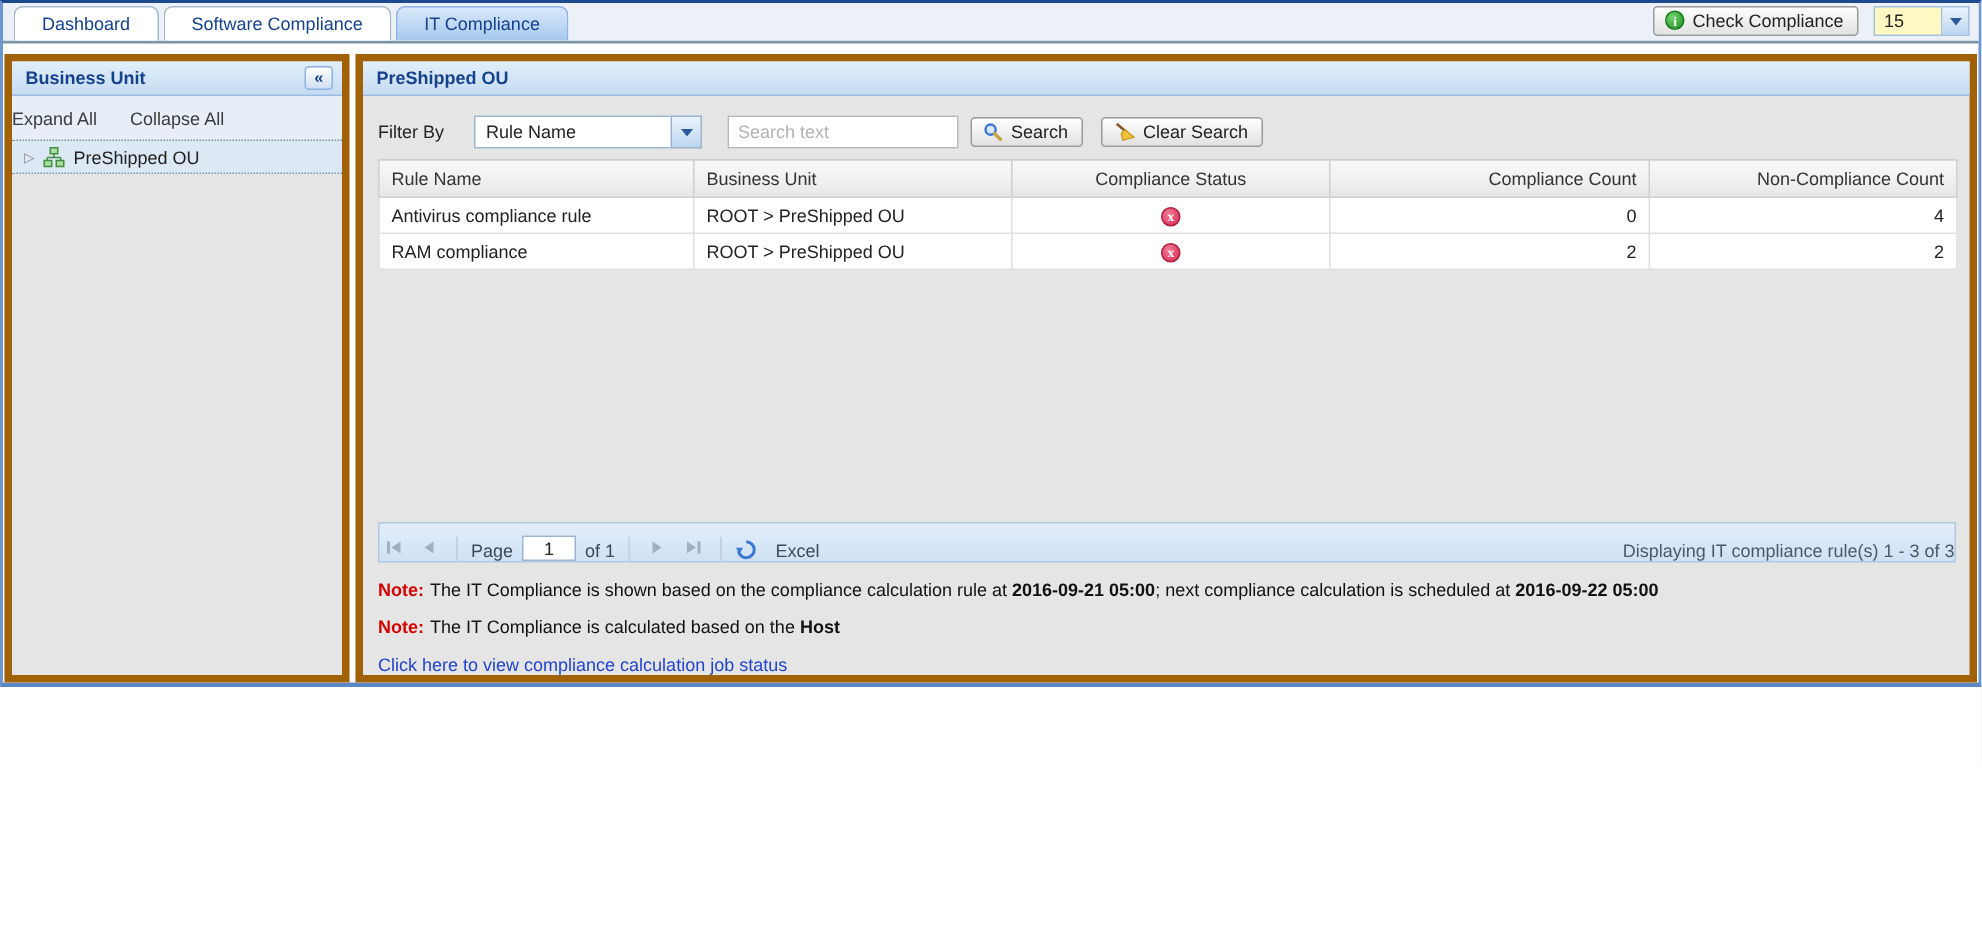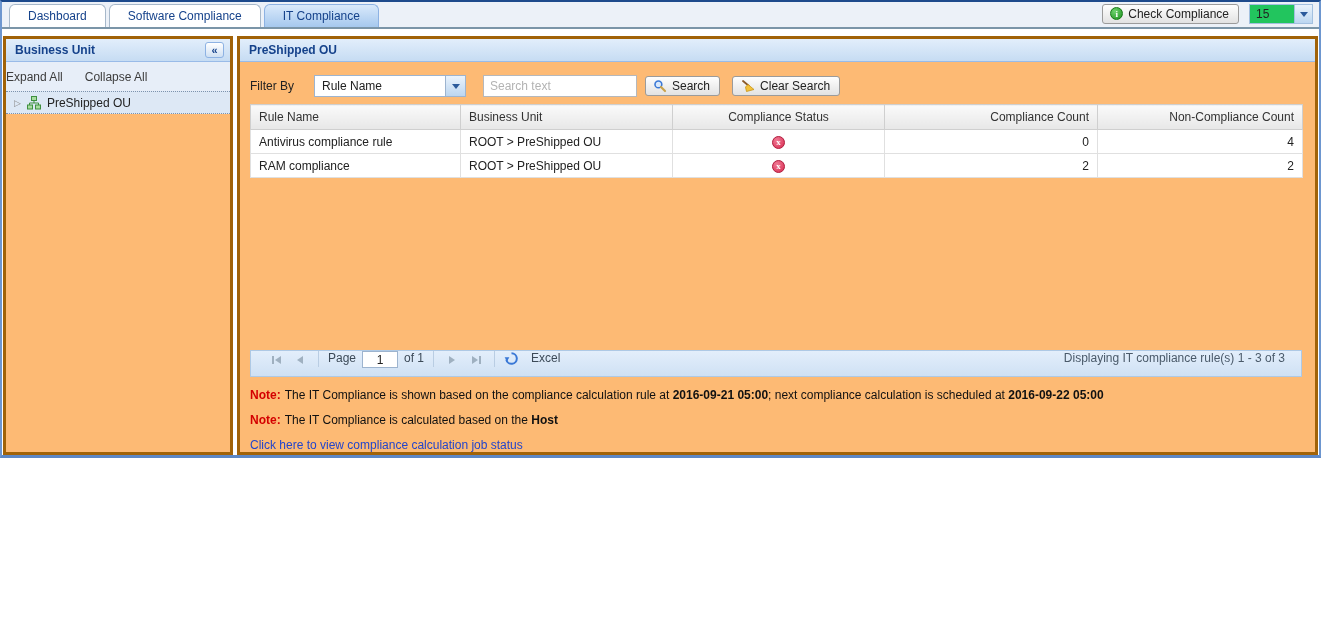--- a/index.html
+++ b/index.html
@@ -16,29 +16,29 @@
   .tab:first-child { margin-left:7px; }
   .tab.active { background:linear-gradient(#d9e9fb,#a6c8ee); border-color:#8db2e3; color:#15428b; }
   .tabbar-right { position:absolute; right:6px; top:2px; display:flex; align-items:center; gap:10px; }
   .btn { display:inline-flex; align-items:center; gap:5px; padding:2px 9px 3px 7px; background:linear-gradient(#fefefe,#e2e2e2);
     border:1px solid #9b9b9b; border-radius:3px; color:#222; font-size:12px; cursor:pointer; height:20px; }
   .round-ic { width:13px; height:13px; border-radius:50%; color:#fff; font-weight:bold; font-size:9px;
     display:inline-flex; align-items:center; justify-content:center; font-family:"Liberation Serif", serif; }
   .ic-green { background:radial-gradient(circle at 35% 30%, #6fd36f, #1d8f1d); border:1px solid #157a15; }
   .ic-red { background:radial-gradient(circle at 35% 30%, #f07a95, #d92a50); border:1px solid #b11f3f; }
   .pagesize { display:flex; align-items:stretch; height:20px; cursor:pointer; }
-  .pagesize .val { width:46px; background:#22c55e; border:1px solid #a3c0e0; display:flex; align-items:center; padding-left:6px; }
+  .pagesize .val { width:46px; background:#fef9c3; border:1px solid #a3c0e0; display:flex; align-items:center; padding-left:6px; }
   .pagesize .chevbtn { width:18px; background:linear-gradient(#eaf3fc,#bcd6f0); border:1px solid #a3c0e0; border-left:none;
     display:flex; align-items:center; justify-content:center; }
   .chev { width:0; height:0; border-left:4px solid transparent; border-right:4px solid transparent; border-top:5px solid #2b5a9b; }
   .strip { height:2px; background:#7b95a8; flex:0 0 auto; }
 
   
   .content { flex:1; display:flex; padding:7px 1px 0 1px; gap:4px; min-height:0; }
-  .panel { border:3px solid #a16207; background:#fdba74; display:flex; flex-direction:column; min-height:0; }
+  .panel { border:5px solid #a16207; background:#e5e5e5; display:flex; flex-direction:column; min-height:0; }
   .panel-hd { height:23px; background:linear-gradient(#e2eefb,#c6dcf3); border-bottom:1px solid #99bbe8;
     display:flex; align-items:center; padding:0 6px 0 9px; color:#15428b; font-weight:bold; flex:0 0 auto; }
   .sidebar { width:230px; flex:0 0 auto; }
   .collapse-btn { margin-left:auto; width:19px; height:16px; border:1px solid #8db2e3; border-radius:3px;
     background:linear-gradient(#ffffff,#cfe0f3); color:#15428b; font-weight:bold; font-size:11px; line-height:14px;
     text-align:center; cursor:pointer; }
   .side-toolbar { height:29px; background:#e7eef8; display:flex; align-items:center; gap:22px; 
     color:#3c3c3c; flex:0 0 auto; }
   .side-toolbar span { cursor:pointer; }
   .tree-item { height:23px; background:#dde8f5; border-top:1px dotted #7d93ad; border-bottom:1px dotted #7d93ad;
@@ -64,21 +64,21 @@
     font-weight:normal; color:#333; padding:0 8px; }
   .grid td { height:24px; border:1px solid #e0e0e0; border-top:none; padding:0 8px; color:#222; background:#fff; }
   .grid col.c0 { width:210px; } .grid col.c1 { width:212px; } .grid col.c2 { width:212px; }
   .grid col.c3 { width:213px; } .grid col.c4 { width:205px; }
   .al { text-align:left; } .ac { text-align:center; } .ar { text-align:right; }
   .status-badge { margin:0 auto; }
   .grid-spacer { flex:1; min-height:0; }
 
   
   .pager { width:1052px; margin-left:2px; height:27px; background:linear-gradient(#e3eefb,#cfe1f4);
-    border:1px solid #aec9e5; display:flex; align-items:flex-start; padding:0 16px; gap:6px; color:#3c4a58; flex:0 0 auto; }
+    border:1px solid #aec9e5; display:flex; align-items:flex-end; padding:0 0; gap:6px; color:#3c4a58; flex:0 0 auto; }
   .pg-btn { width:18px; height:18px; display:inline-flex; align-items:center; justify-content:center; gap:1px;
     border:1px solid transparent; border-radius:2px; cursor:default; }
   .tri-l { width:0; height:0; border-top:4px solid transparent; border-bottom:4px solid transparent; border-right:6px solid #9fb0c0; }
   .tri-r { width:0; height:0; border-top:4px solid transparent; border-bottom:4px solid transparent; border-left:6px solid #9fb0c0; }
   .bar-v { width:2px; height:8px; background:#9fb0c0; }
   .pg-sep { width:1px; height:16px; background:#b9cde3; margin:0 3px; }
   .page-input { width:36px; height:17px; border:1px solid #9db4cf; text-align:center; font-size:12px;
     font-family:"Liberation Sans", sans-serif; color:#222; }
   .pager .summary { margin-left:auto; color:#4a5a6a; }
 

